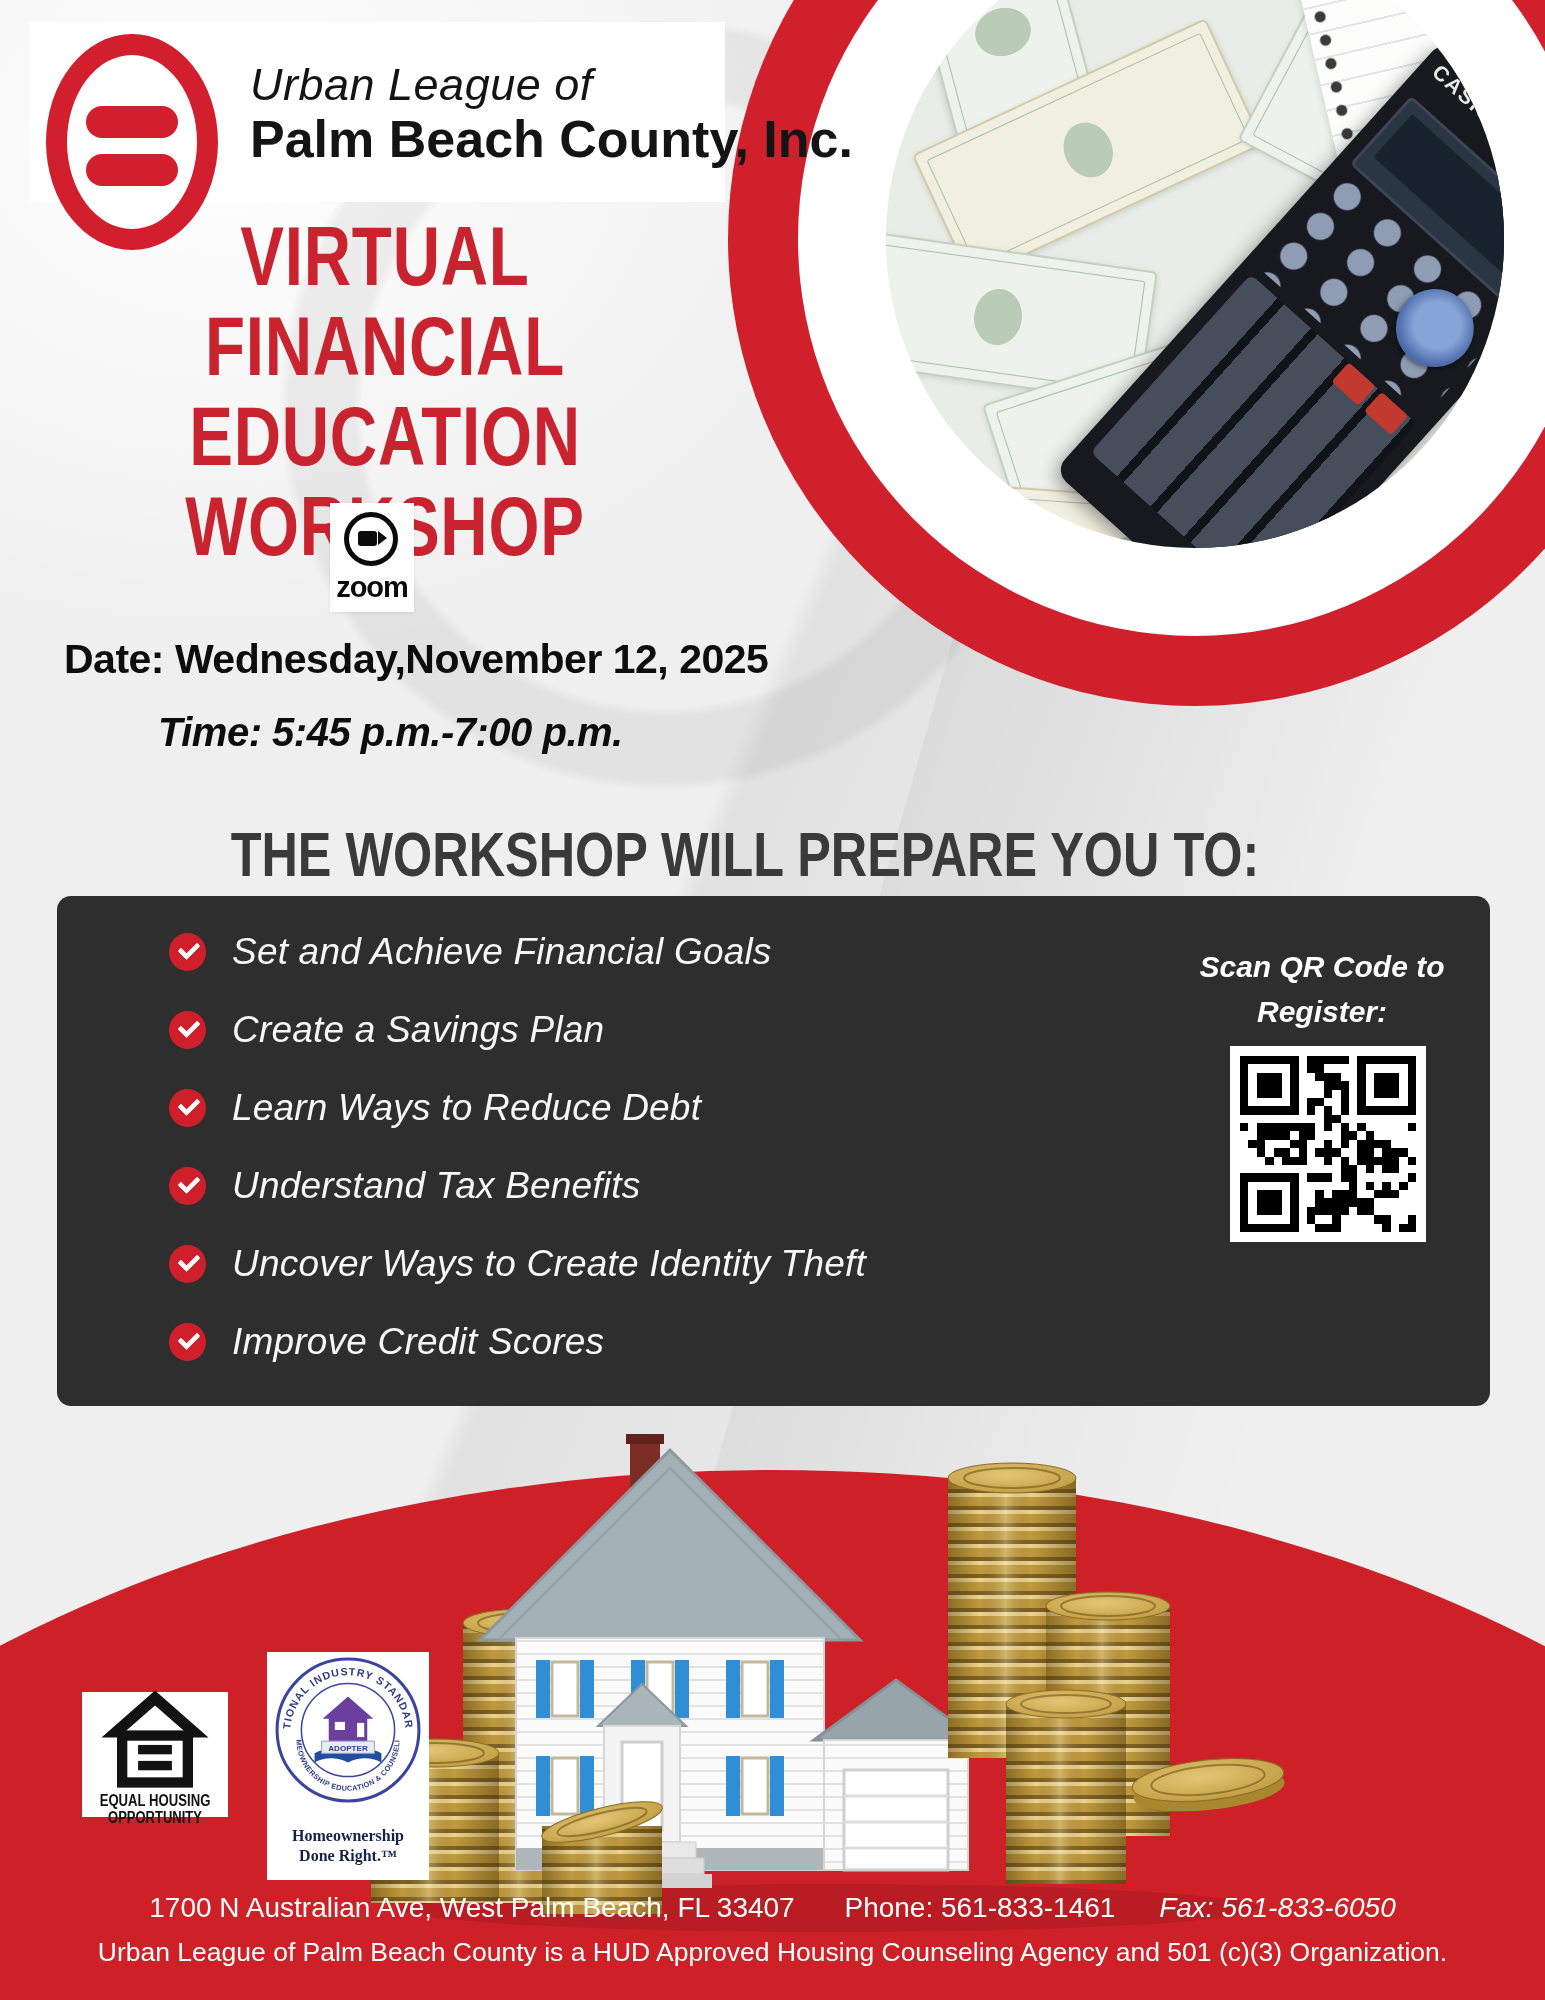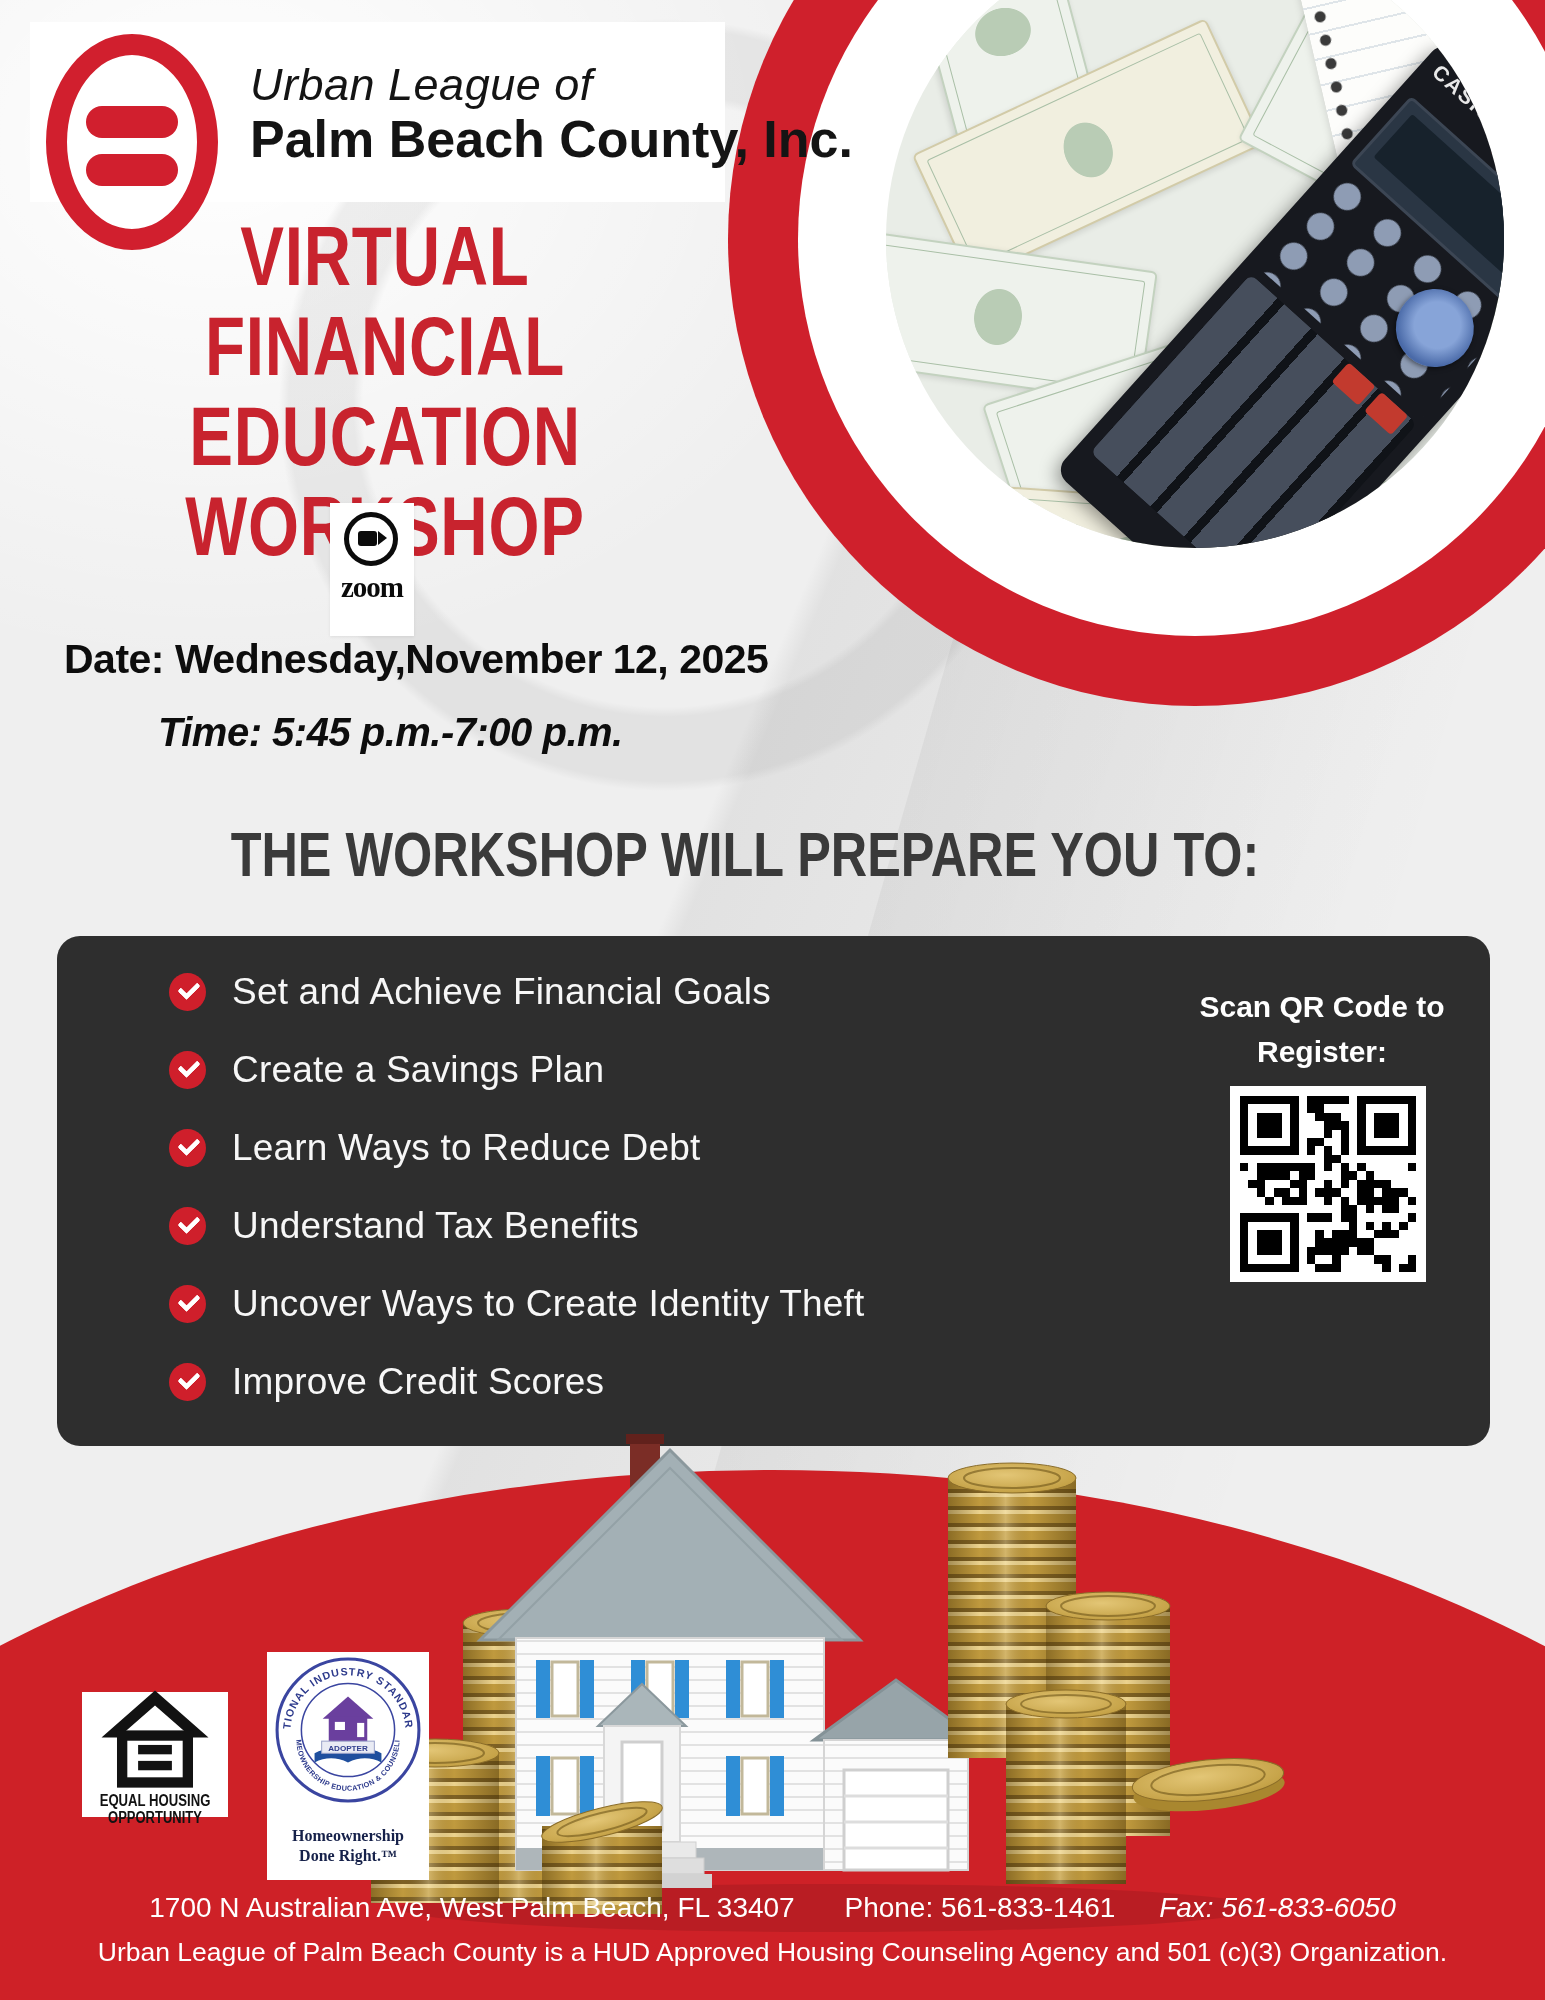--- a/index.html
+++ b/index.html
@@ -53,36 +53,36 @@
     background-image:repeating-linear-gradient(90deg,#464e5c 0 36px,rgba(0,0,0,0) 36px 45px),
       repeating-linear-gradient(0deg,rgba(0,0,0,0) 0 26px,#101318 26px 36px);}
   .calc-red{position:absolute;width:36px;height:26px;border-radius:4px;background:#c23a2e;}
   .calc-red.r1{right:12px;top:0px;} .calc-red.r2{right:56px;top:0px;}
 
   
   .page-title{position:absolute;left:0;top:212px;width:770px;text-align:center;color:#c8232e;
     font-weight:800;font-size:84px;line-height:1.07;transform:scaleX(.78);transform-origin:50% 0;letter-spacing:1px;}
 
   
-  .zoom-card{position:absolute;left:330px;top:503px;width:84px;height:133px;background:#ffffff;box-shadow:0 1px 3px rgba(0,0,0,.08);font-family:Liberation Serif, serif;}
+  .zoom-card{position:absolute;left:330px;top:503px;width:84px;height:109px;background:#ffffff;box-shadow:0 1px 3px rgba(0,0,0,.08);}
   .zoom-cam{position:absolute;left:14px;top:9px;width:54px;height:54px;border:5px solid #0b0b0b;border-radius:50%;box-sizing:border-box;}
   .zoom-cam-body{position:absolute;left:9px;top:14px;width:19px;height:15px;background:#0b0b0b;border-radius:3px;}
   .zoom-cam-lens{position:absolute;left:28px;top:14px;width:0;height:0;border-top:7.5px solid transparent;border-bottom:7.5px solid transparent;border-left:9px solid #0b0b0b;transform:translateX(1px);}
   .zoom-word{position:absolute;left:0;right:0;top:68px;text-align:center;font-size:29px;font-weight:700;color:#0b0b0b;letter-spacing:-1px;}
 
   
   .event-date{position:absolute;left:64px;top:636px;font-size:41px;font-weight:700;color:#0d0d0d;letter-spacing:-.5px;}
   .event-time{position:absolute;left:158px;top:710px;font-size:40px;font-weight:700;color:#0d0d0d;letter-spacing:-.5px;font-style:italic;}
 
   
   .workshop-heading{position:absolute;left:0;top:818px;width:1490px;text-align:center;color:#3a3a3a;
     font-size:63px;font-weight:800;transform:scaleX(.8);transform-origin:50% 0;letter-spacing:0;}
 
   
-  .panel{position:absolute;left:57px;top:936px;width:1433px;height:510px;border-radius:23px;background:#2e2e2e;}
+  .panel{position:absolute;left:57px;top:896px;width:1433px;height:510px;border-radius:14px;background:#2e2e2e;font-style:italic;}
   .check-list{position:absolute;left:0;top:17px;}
   .check-row{display:flex;align-items:center;height:78px;padding-left:112px;}
   .check-icon{width:37px;height:38px;border-radius:50%;background:#cf1f2b;position:relative;flex:0 0 auto;}
   .check-icon:after{content:"";position:absolute;left:10px;top:9px;width:15px;height:8px;
     border-left:5px solid #fff;border-bottom:5px solid #fff;border-radius:2px;transform:rotate(-45deg);}
   .check-label{margin-left:26px;color:#f7f7f7;font-size:37px;font-weight:400;letter-spacing:.2px;}
   .qr-caption{position:absolute;left:1100px;top:48px;width:330px;text-align:center;color:#ffffff;
     font-size:30px;font-weight:700;line-height:1.5;}
   .qr-box{position:absolute;left:1173px;top:150px;width:196px;height:196px;background:#ffffff;padding:10px;box-sizing:border-box;}
   .qr-box svg{width:100%;height:100%;display:block;}

